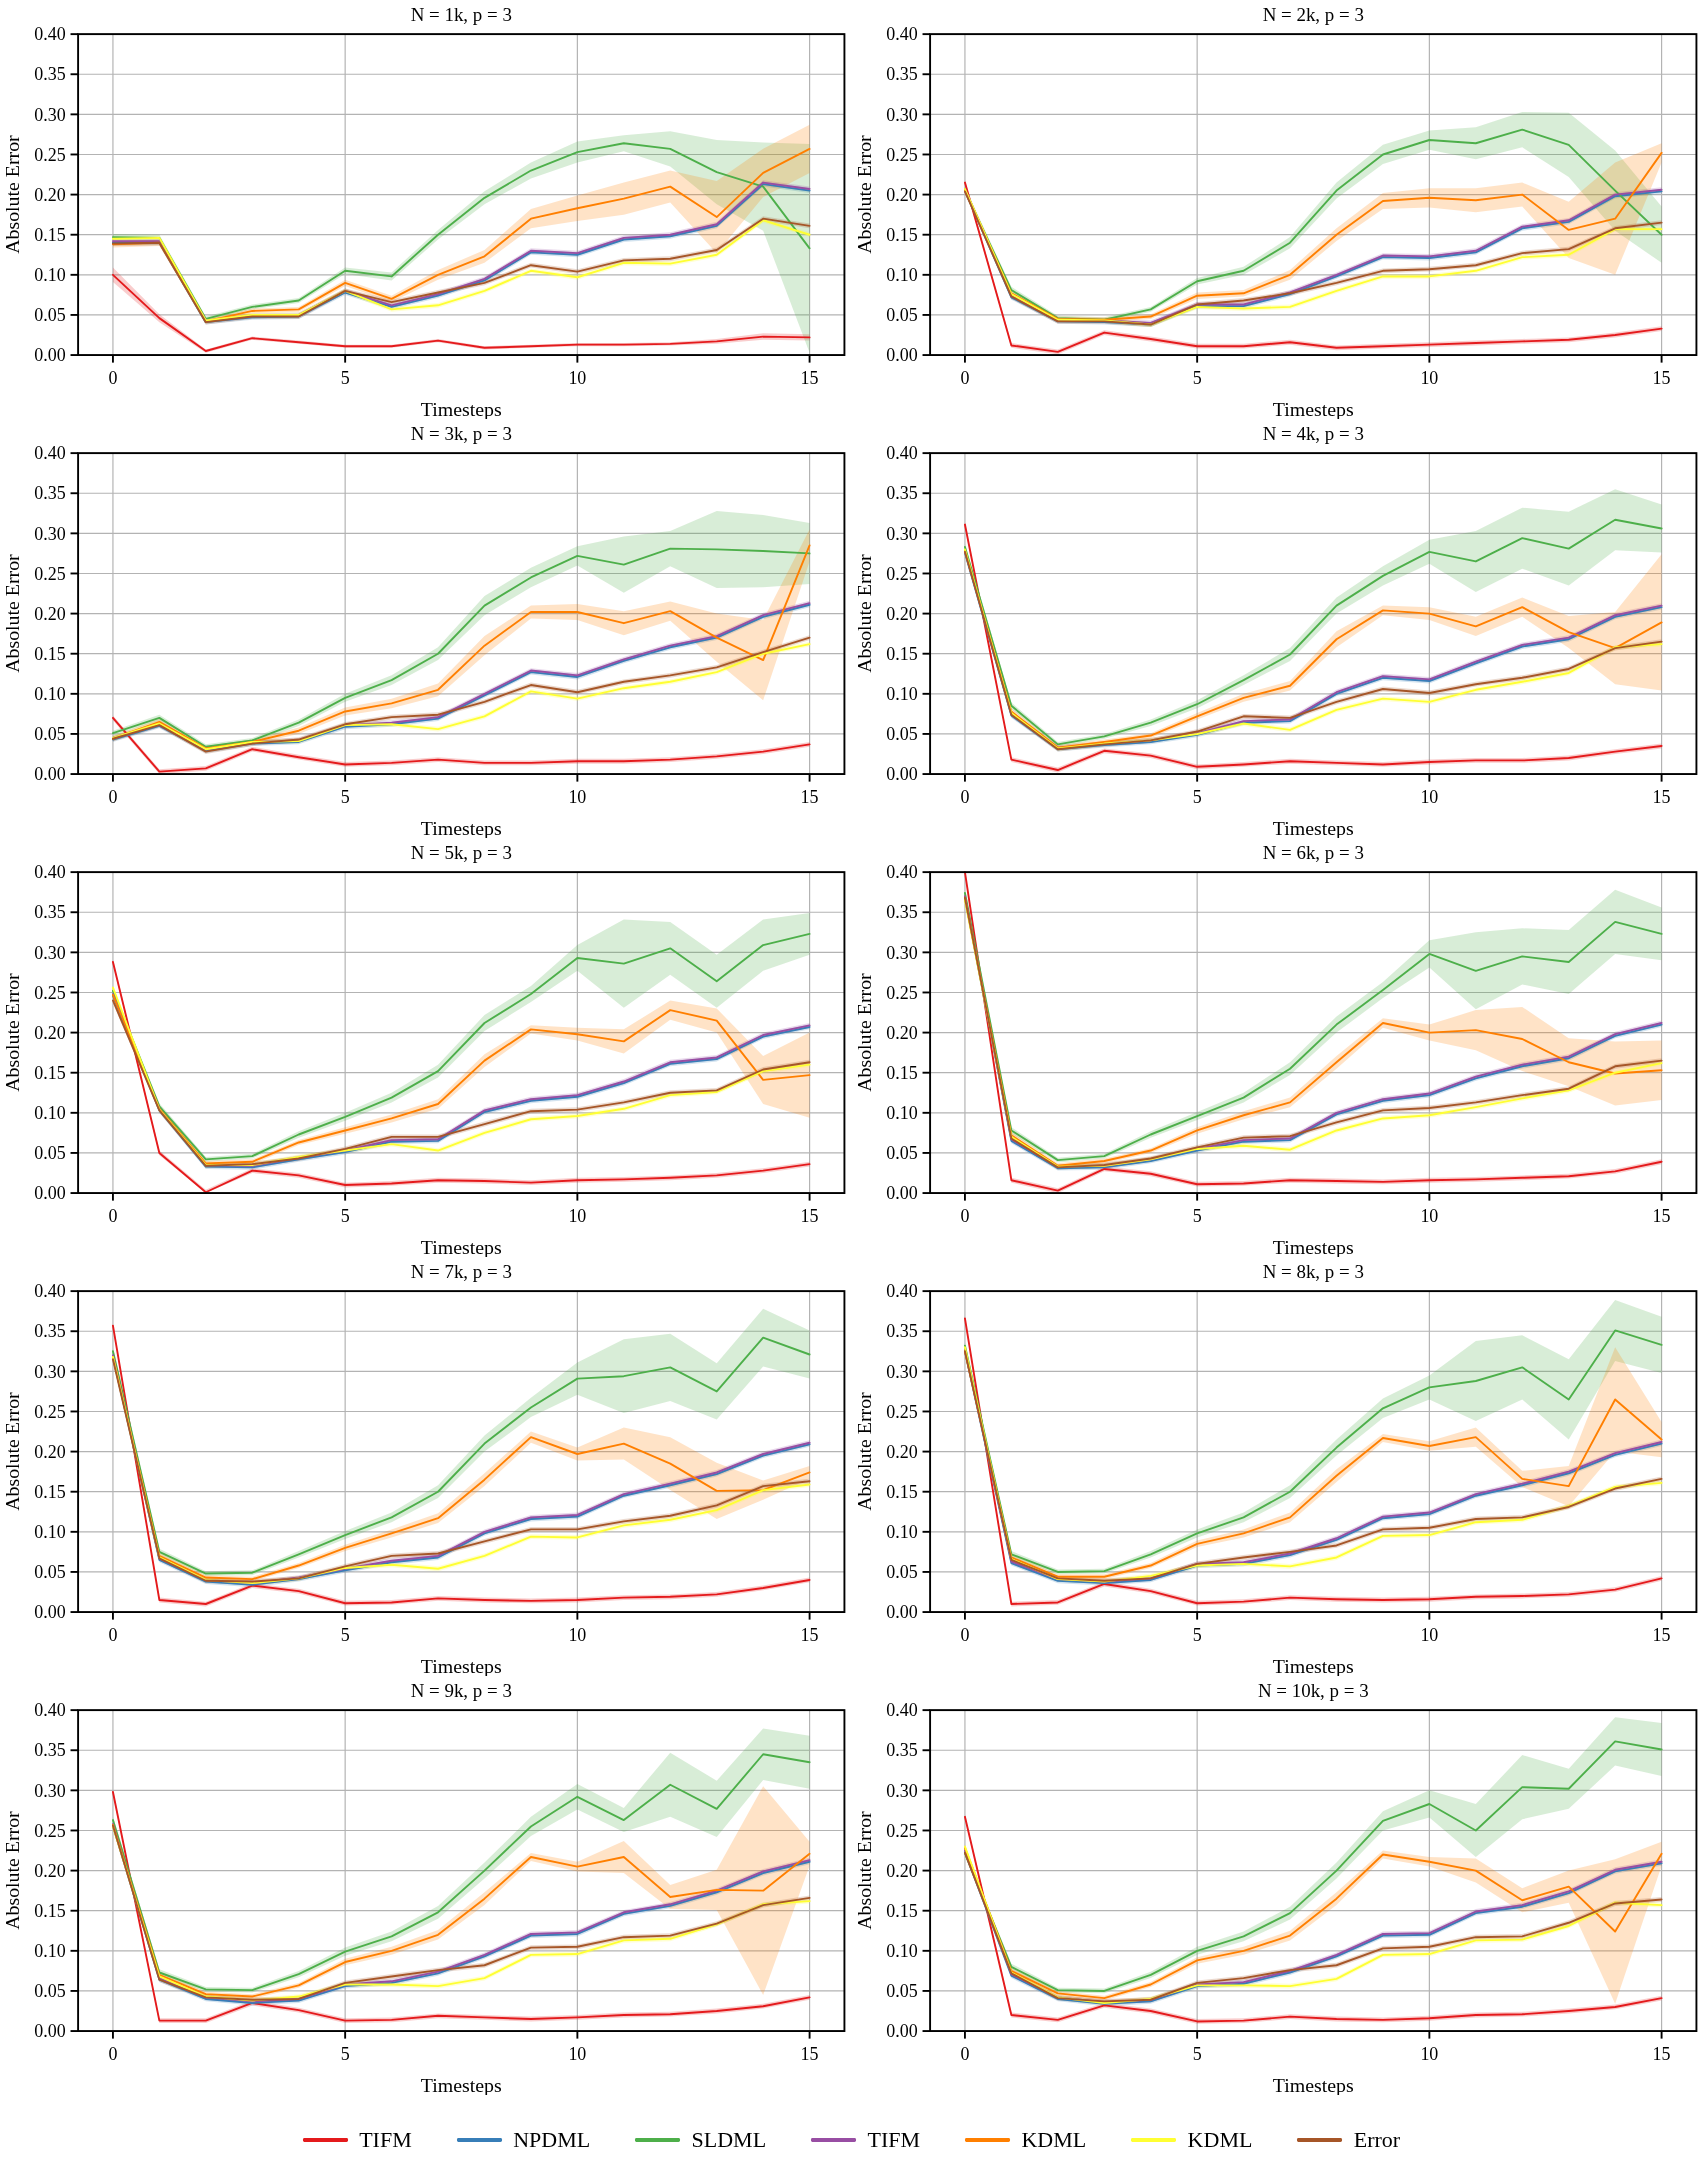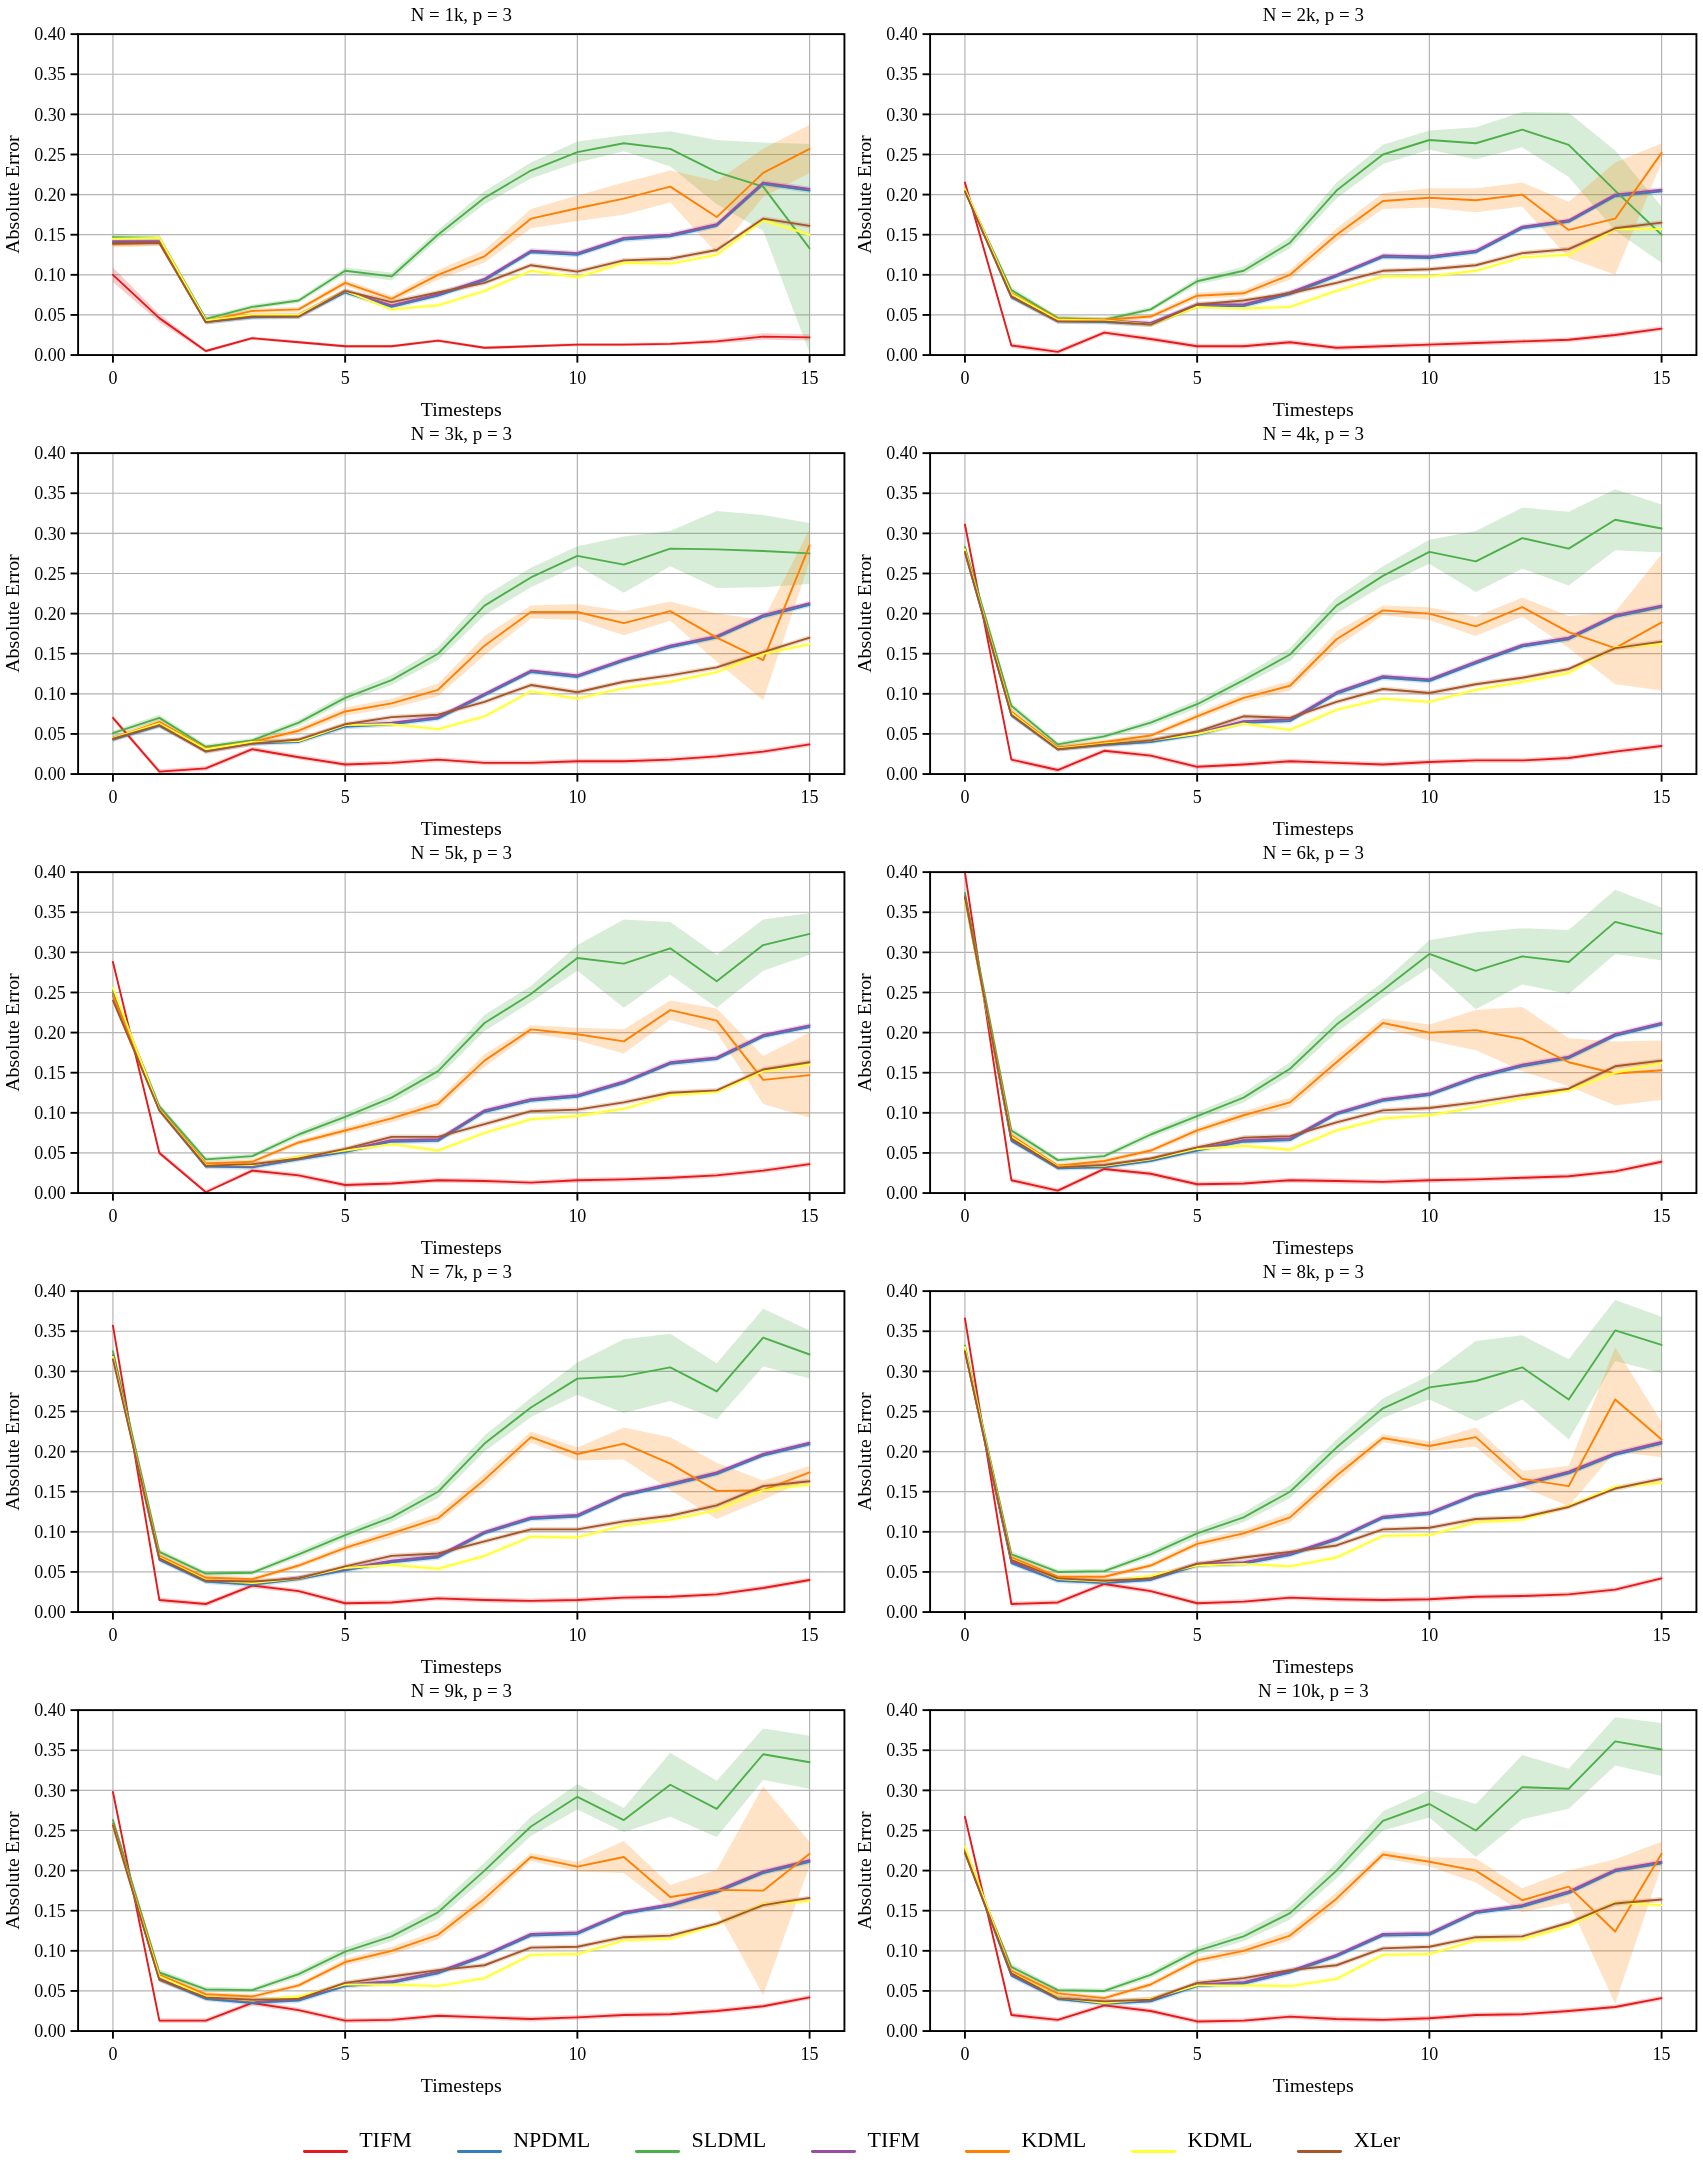--- a/index.html
+++ b/index.html
@@ -1,20 +1,20 @@
 <!DOCTYPE html>
 <html style="font-size:7.6px"><head>
 <meta charset="utf-8">
 <style>
   html,body{margin:0;padding:0;background:#ffffff;}
   body{width:1703px;font-family:"Liberation Serif","DejaVu Serif",serif;}
   #figure{width:1703px;height:2183px;background:#ffffff;}
   #figure-grid{display:grid;grid-template-columns:852px 852px;}
   #legend{height:90px;display:flex;align-items:center;justify-content:center;gap:45px;}
-  .legend-item{display:flex;align-items:flex-end;gap:11.4px;}
+  .legend-item{display:flex;align-items:center;gap:11.4px;}
   .legend-swatch{display:inline-block;width:45px;height:3.3px;border-radius:1.4px;}
   .legend-label{font-size:22px;color:#000;}
   svg text{font-family:"Liberation Serif","DejaVu Serif",serif;fill:#000;}
 </style>
 </head>
 <body>
 
 <div id="figure">
   <div id="figure-grid">
       <svg width="852" height="419" viewBox="0 0 1800 885">
@@ -718,17 +718,17 @@
       <div class="legend-item">
         <span class="legend-swatch" style="background: rgb(255, 127, 0);"></span>
         <span class="legend-label">KDML</span>
       </div>
       <div class="legend-item">
         <span class="legend-swatch" style="background: rgb(255, 255, 51);"></span>
         <span class="legend-label">KDML</span>
       </div>
       <div class="legend-item">
         <span class="legend-swatch" style="background: rgb(166, 86, 40);"></span>
-        <span class="legend-label">XLer</span>
+        <span class="legend-label">Error</span>
       </div>
     </div>
 </div>
 
 
 </body></html>

